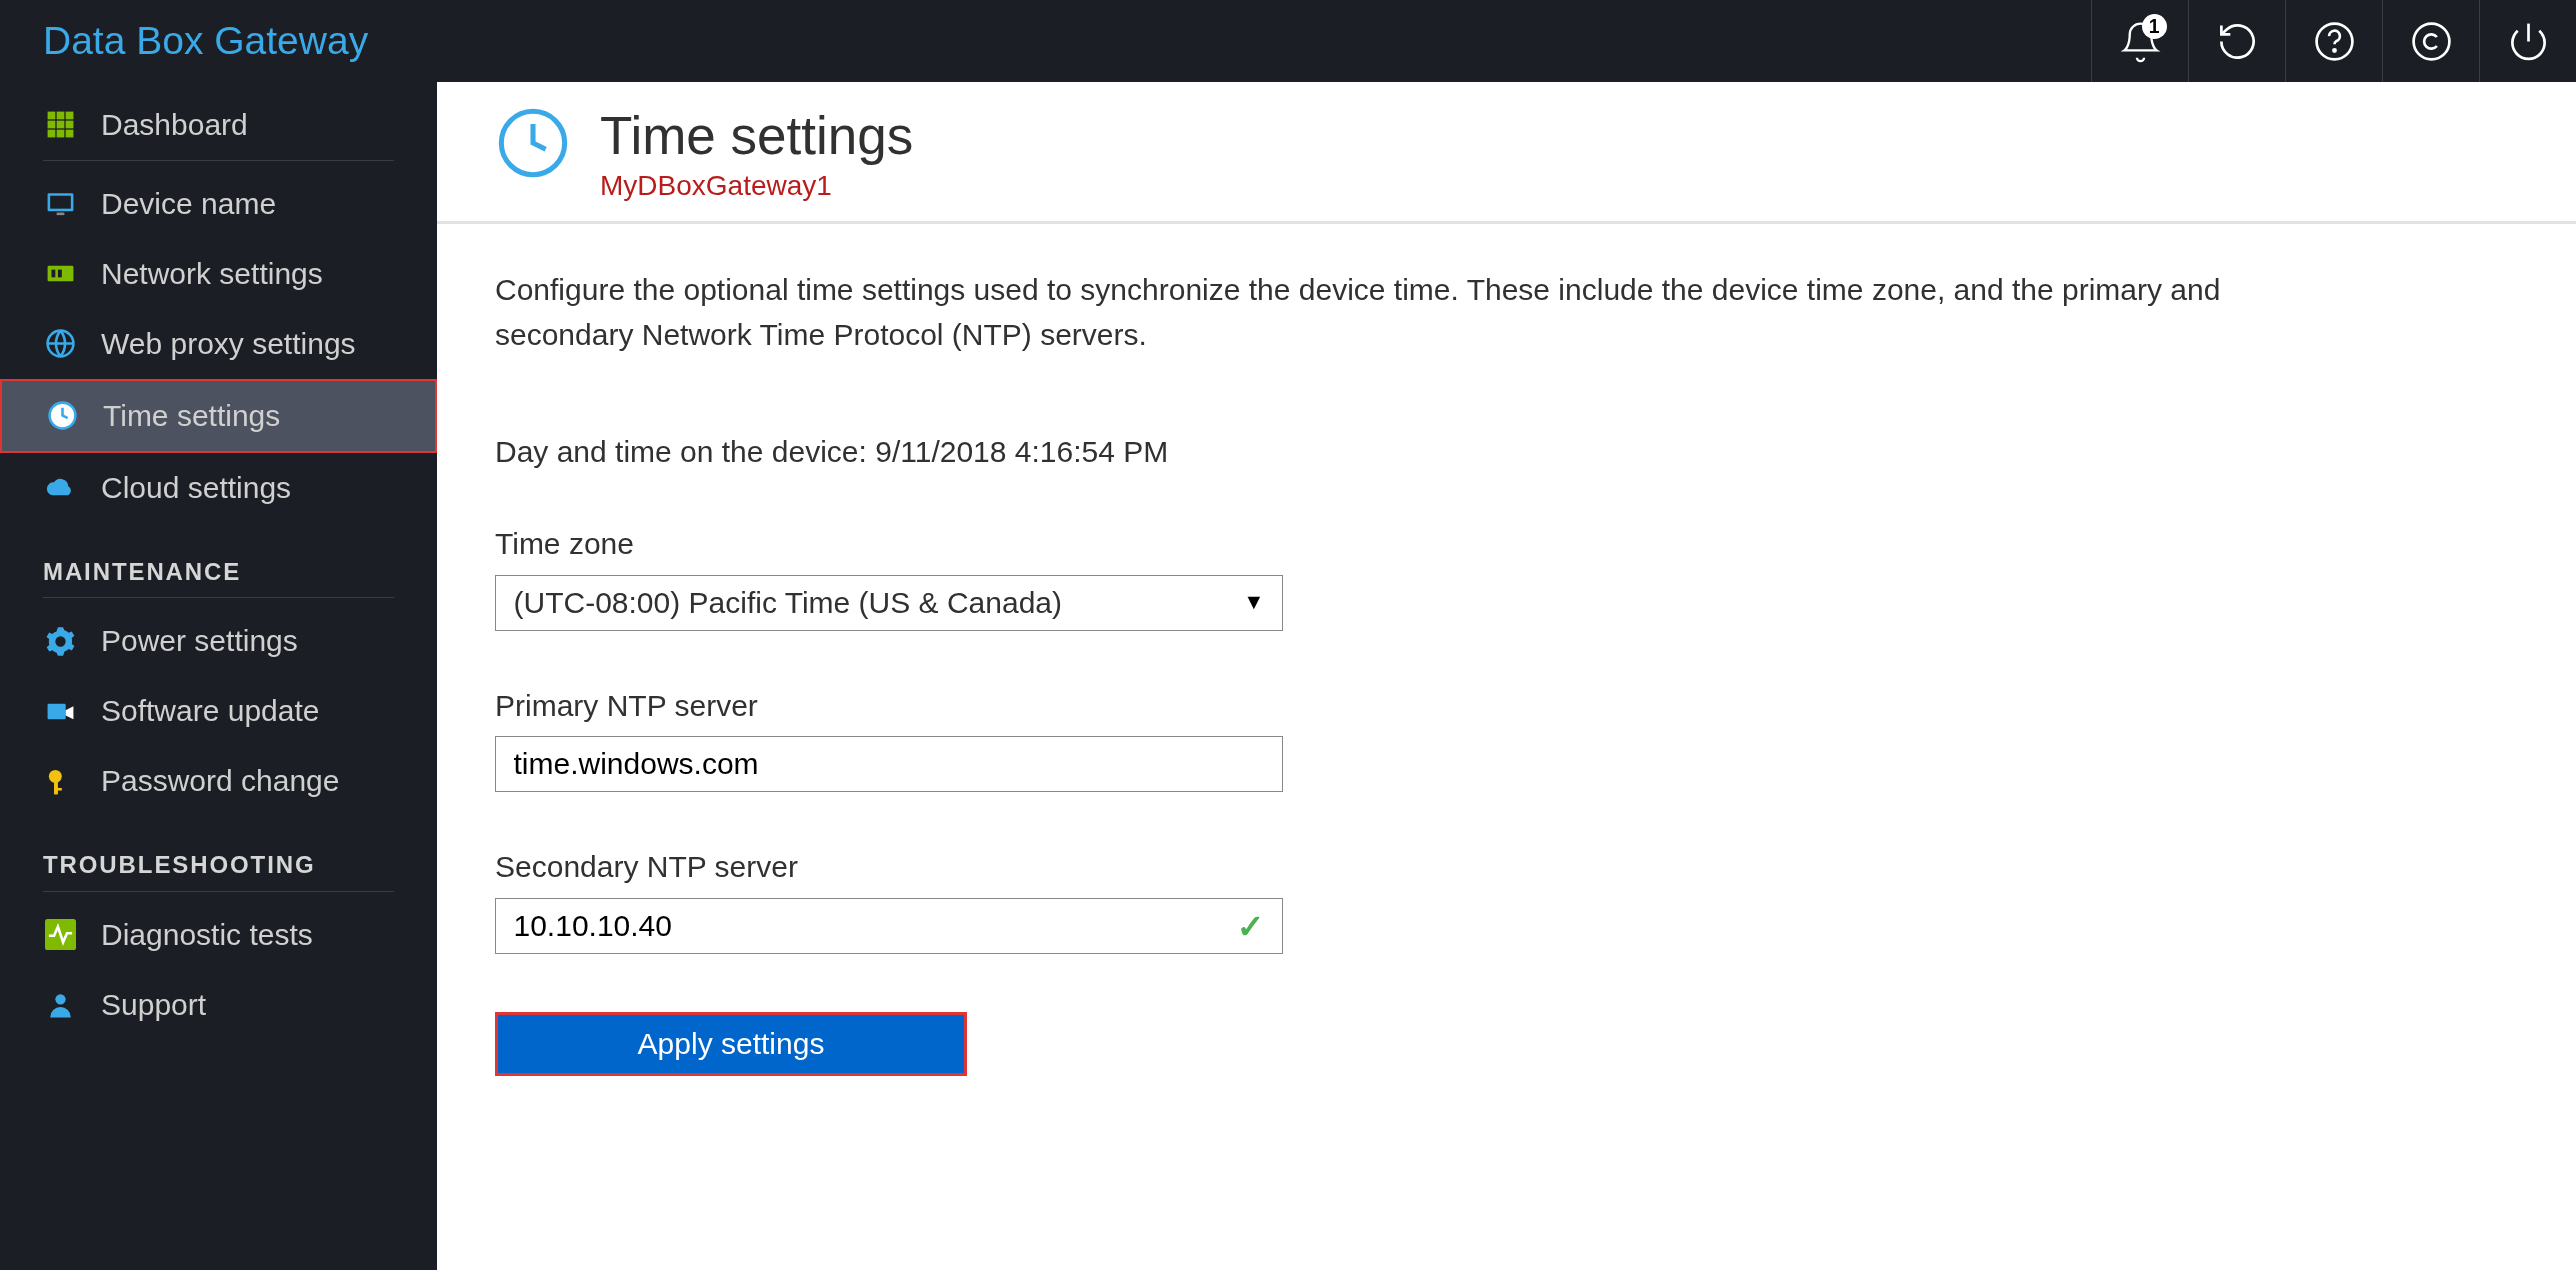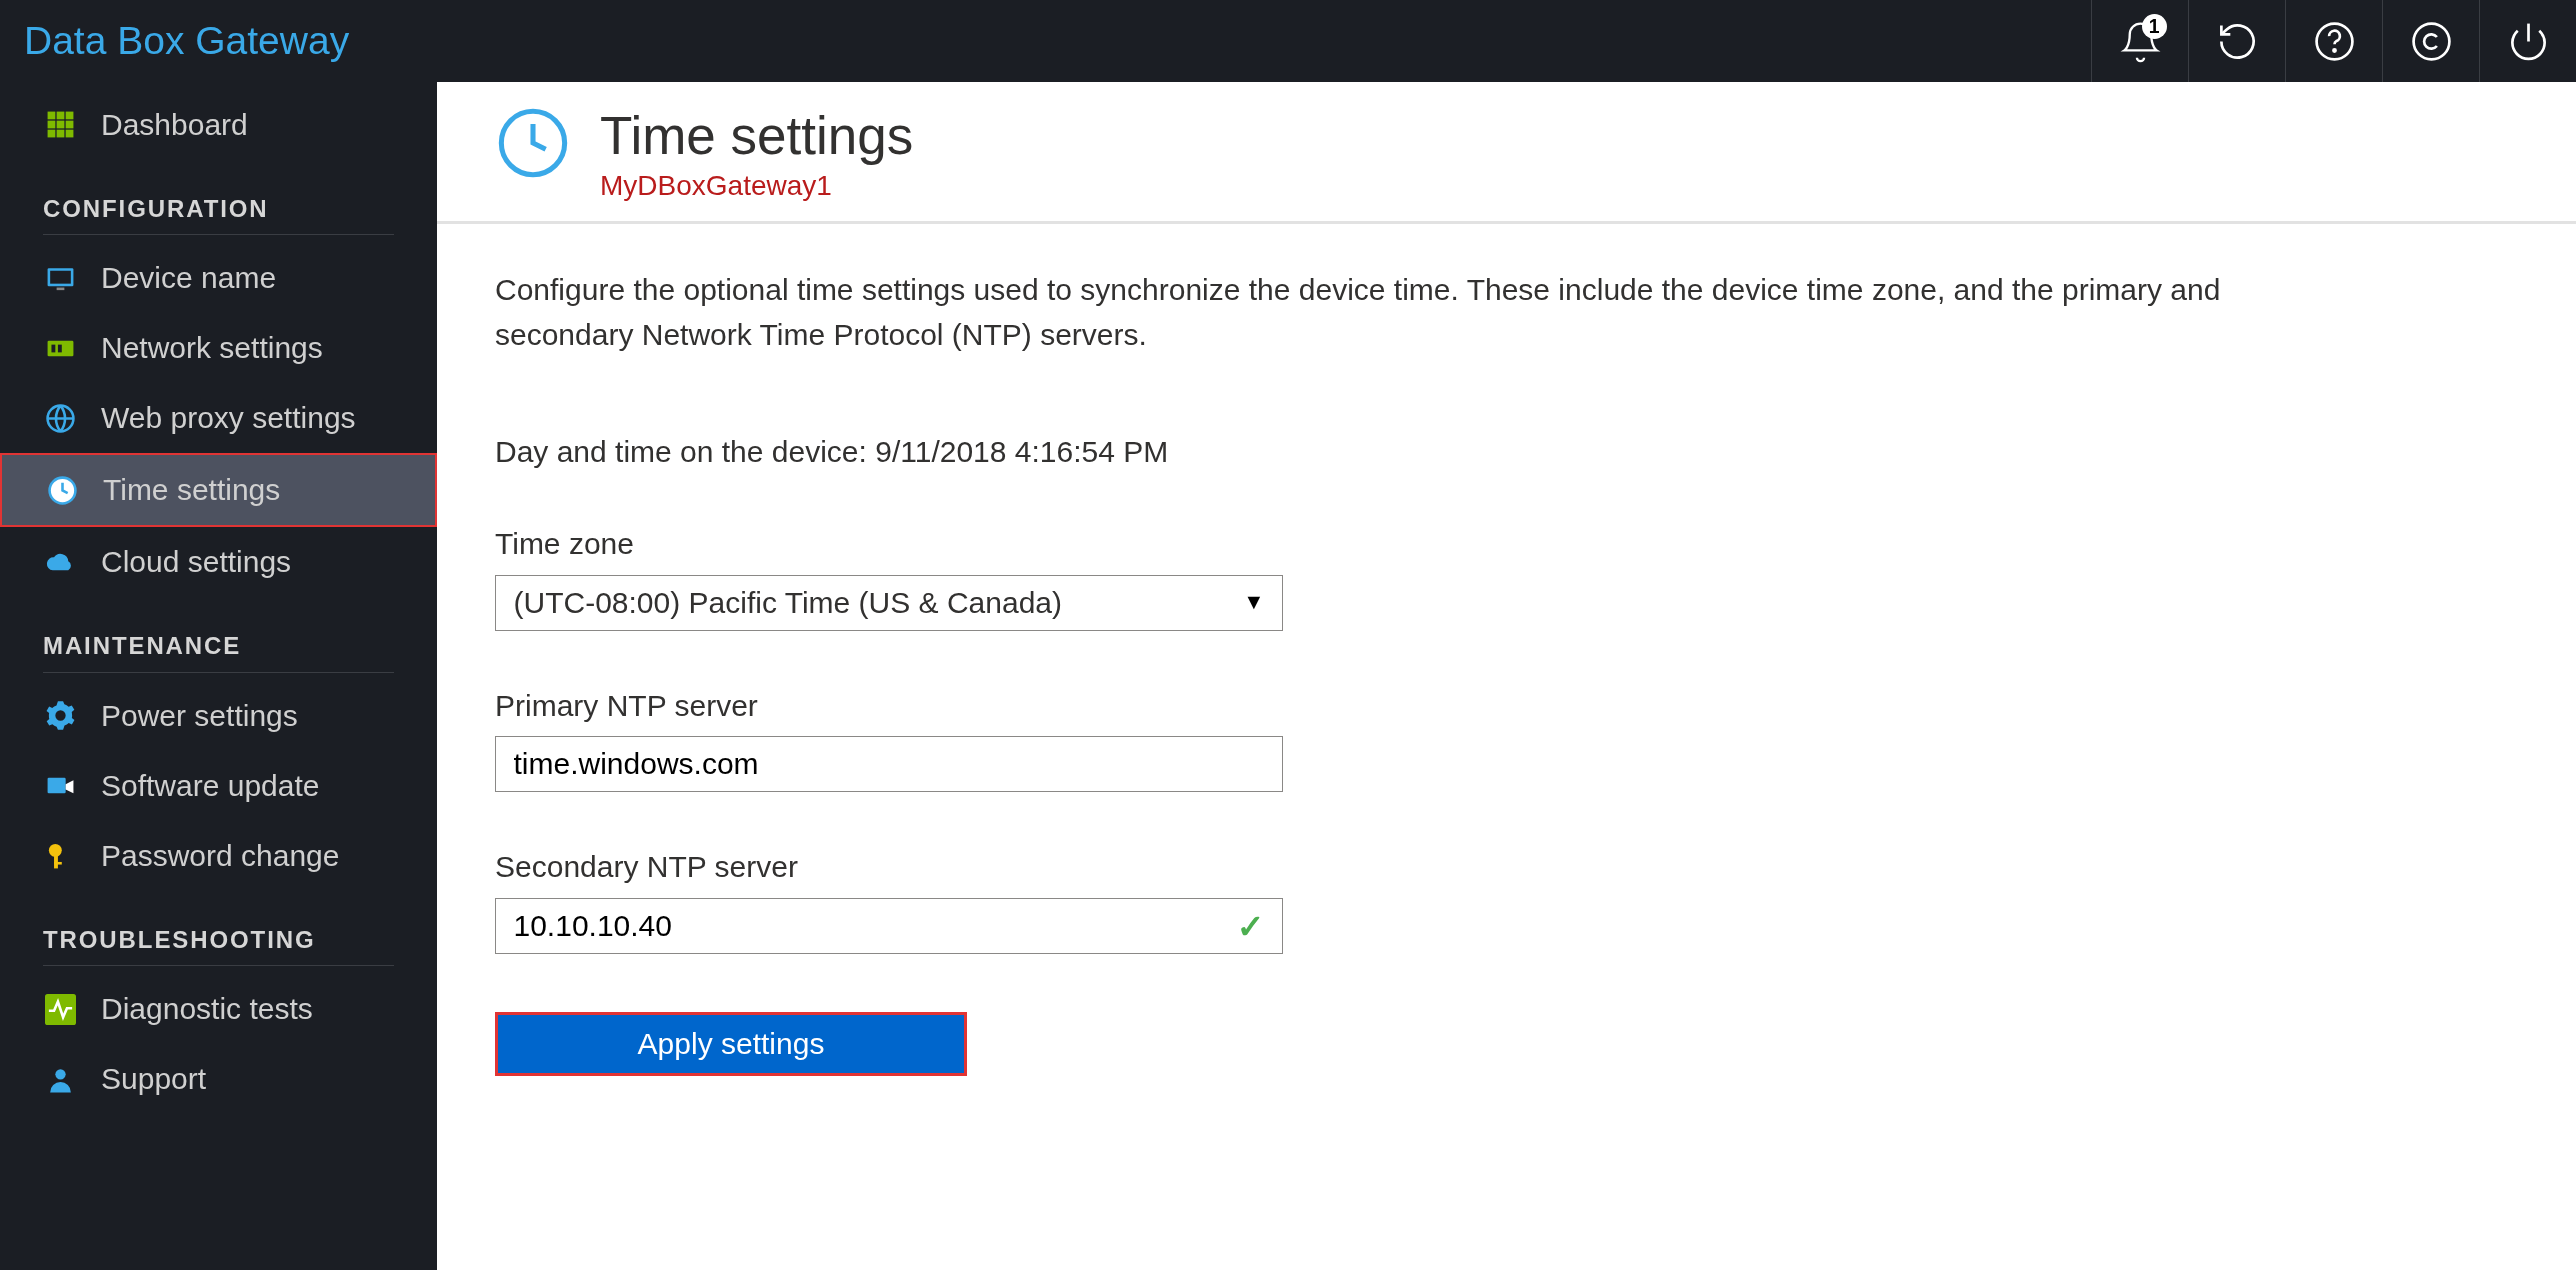--- a/index.html
+++ b/index.html
@@ -16,21 +16,21 @@
   background: #1b1e24;
   display: flex;
   align-items: center;
   justify-content: space-between;
   color: #fff;
 }
 .brand {
   color: #3aa9e8;
   font-size: 39px;
   font-weight: 400;
-  padding-left: 24px;
+  padding-left: 43px;
 }
 .topbar-actions {
   display: flex;
   height: 100%;
 }
 .topbar-btn {
   width: 97px;
   height: 100%;
   border-left: 1px solid #3a3d43;
   display: flex;
@@ -229,21 +229,20 @@
             <rect x="9" y="9" width="6" height="6" fill="#7fba00"></rect>
             <rect x="16" y="9" width="6" height="6" fill="#7fba00"></rect>
             <rect x="2" y="16" width="6" height="6" fill="#7fba00"></rect>
             <rect x="9" y="16" width="6" height="6" fill="#7fba00"></rect>
             <rect x="16" y="16" width="6" height="6" fill="#7fba00"></rect>
           </svg>
       </span>
       <span>Dashboard</span>
     </div>
 
-    <div class="nav-section-header">CONFIGURATION</div>
     <div class="nav-divider"></div>
 
     <div class="nav-item">
       <span class="nav-icon">
         <svg viewBox="0 0 24 24" width="31" height="31">
             <rect x="2" y="4" width="20" height="14" rx="1" fill="#3aa9e8"></rect>
             <rect x="4" y="6" width="16" height="10" fill="#1b1e24"></rect>
             <rect x="9" y="19" width="6" height="2" fill="#888"></rect>
           </svg>
       </span>

